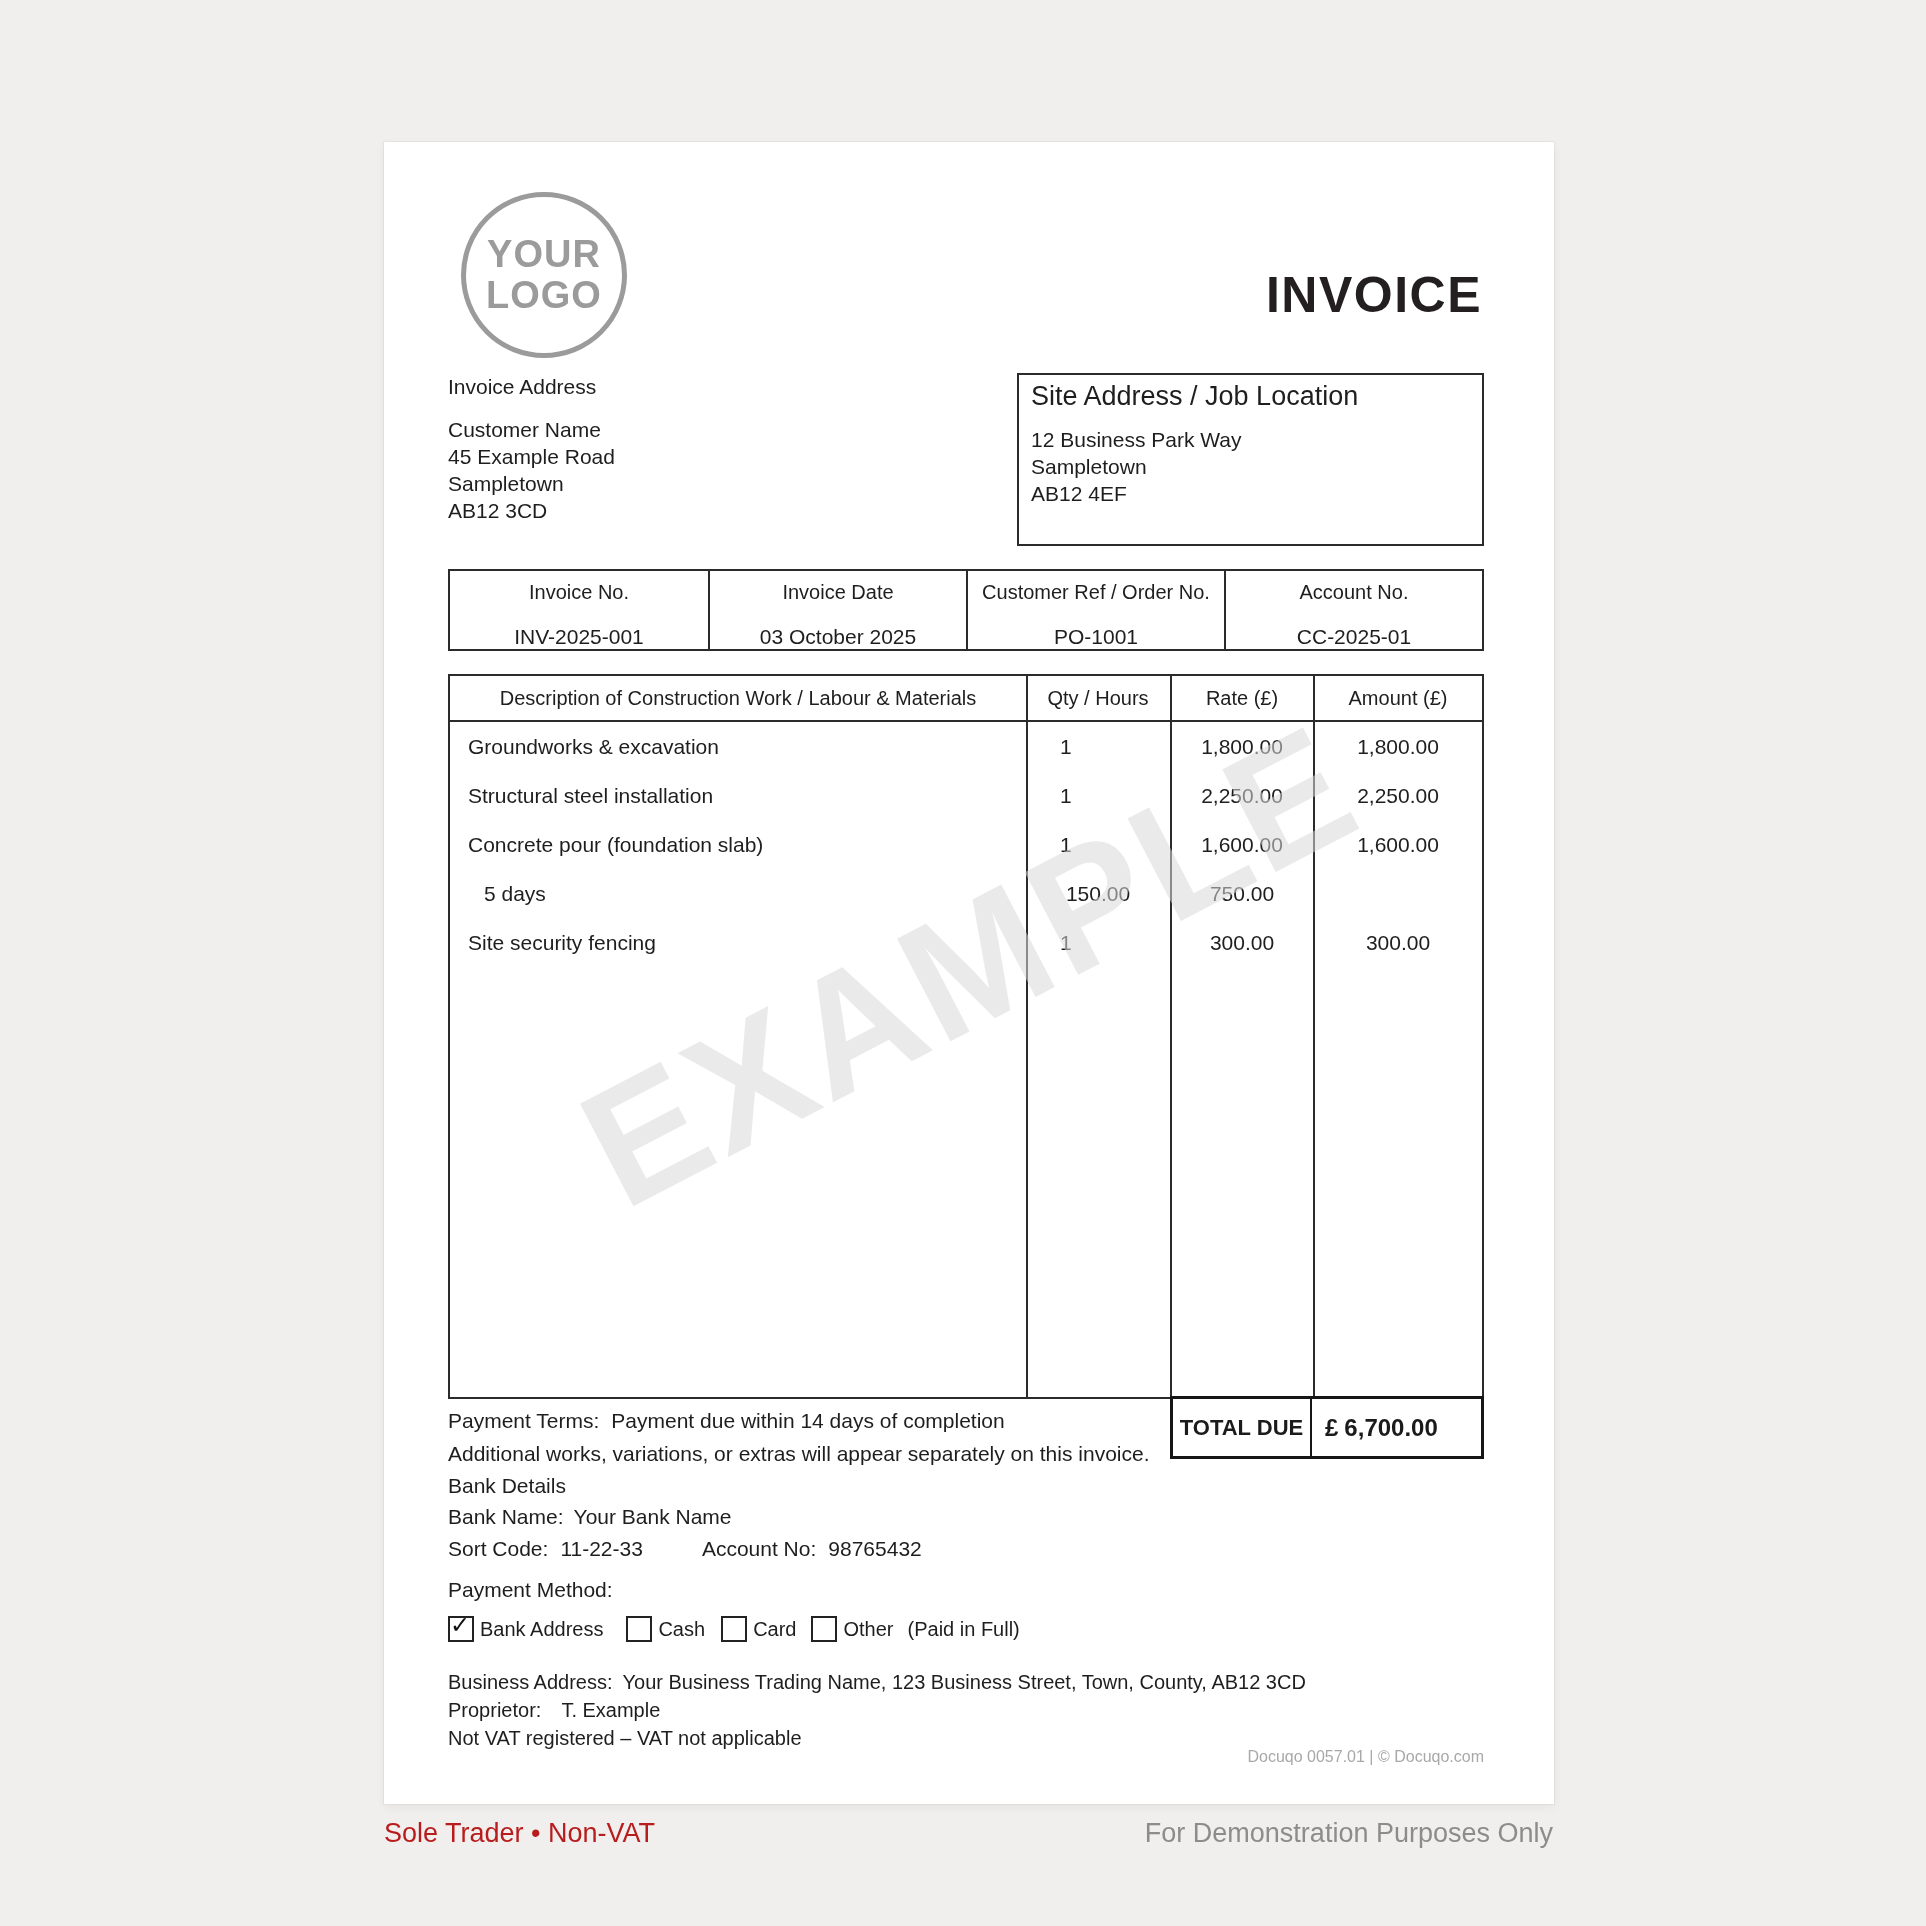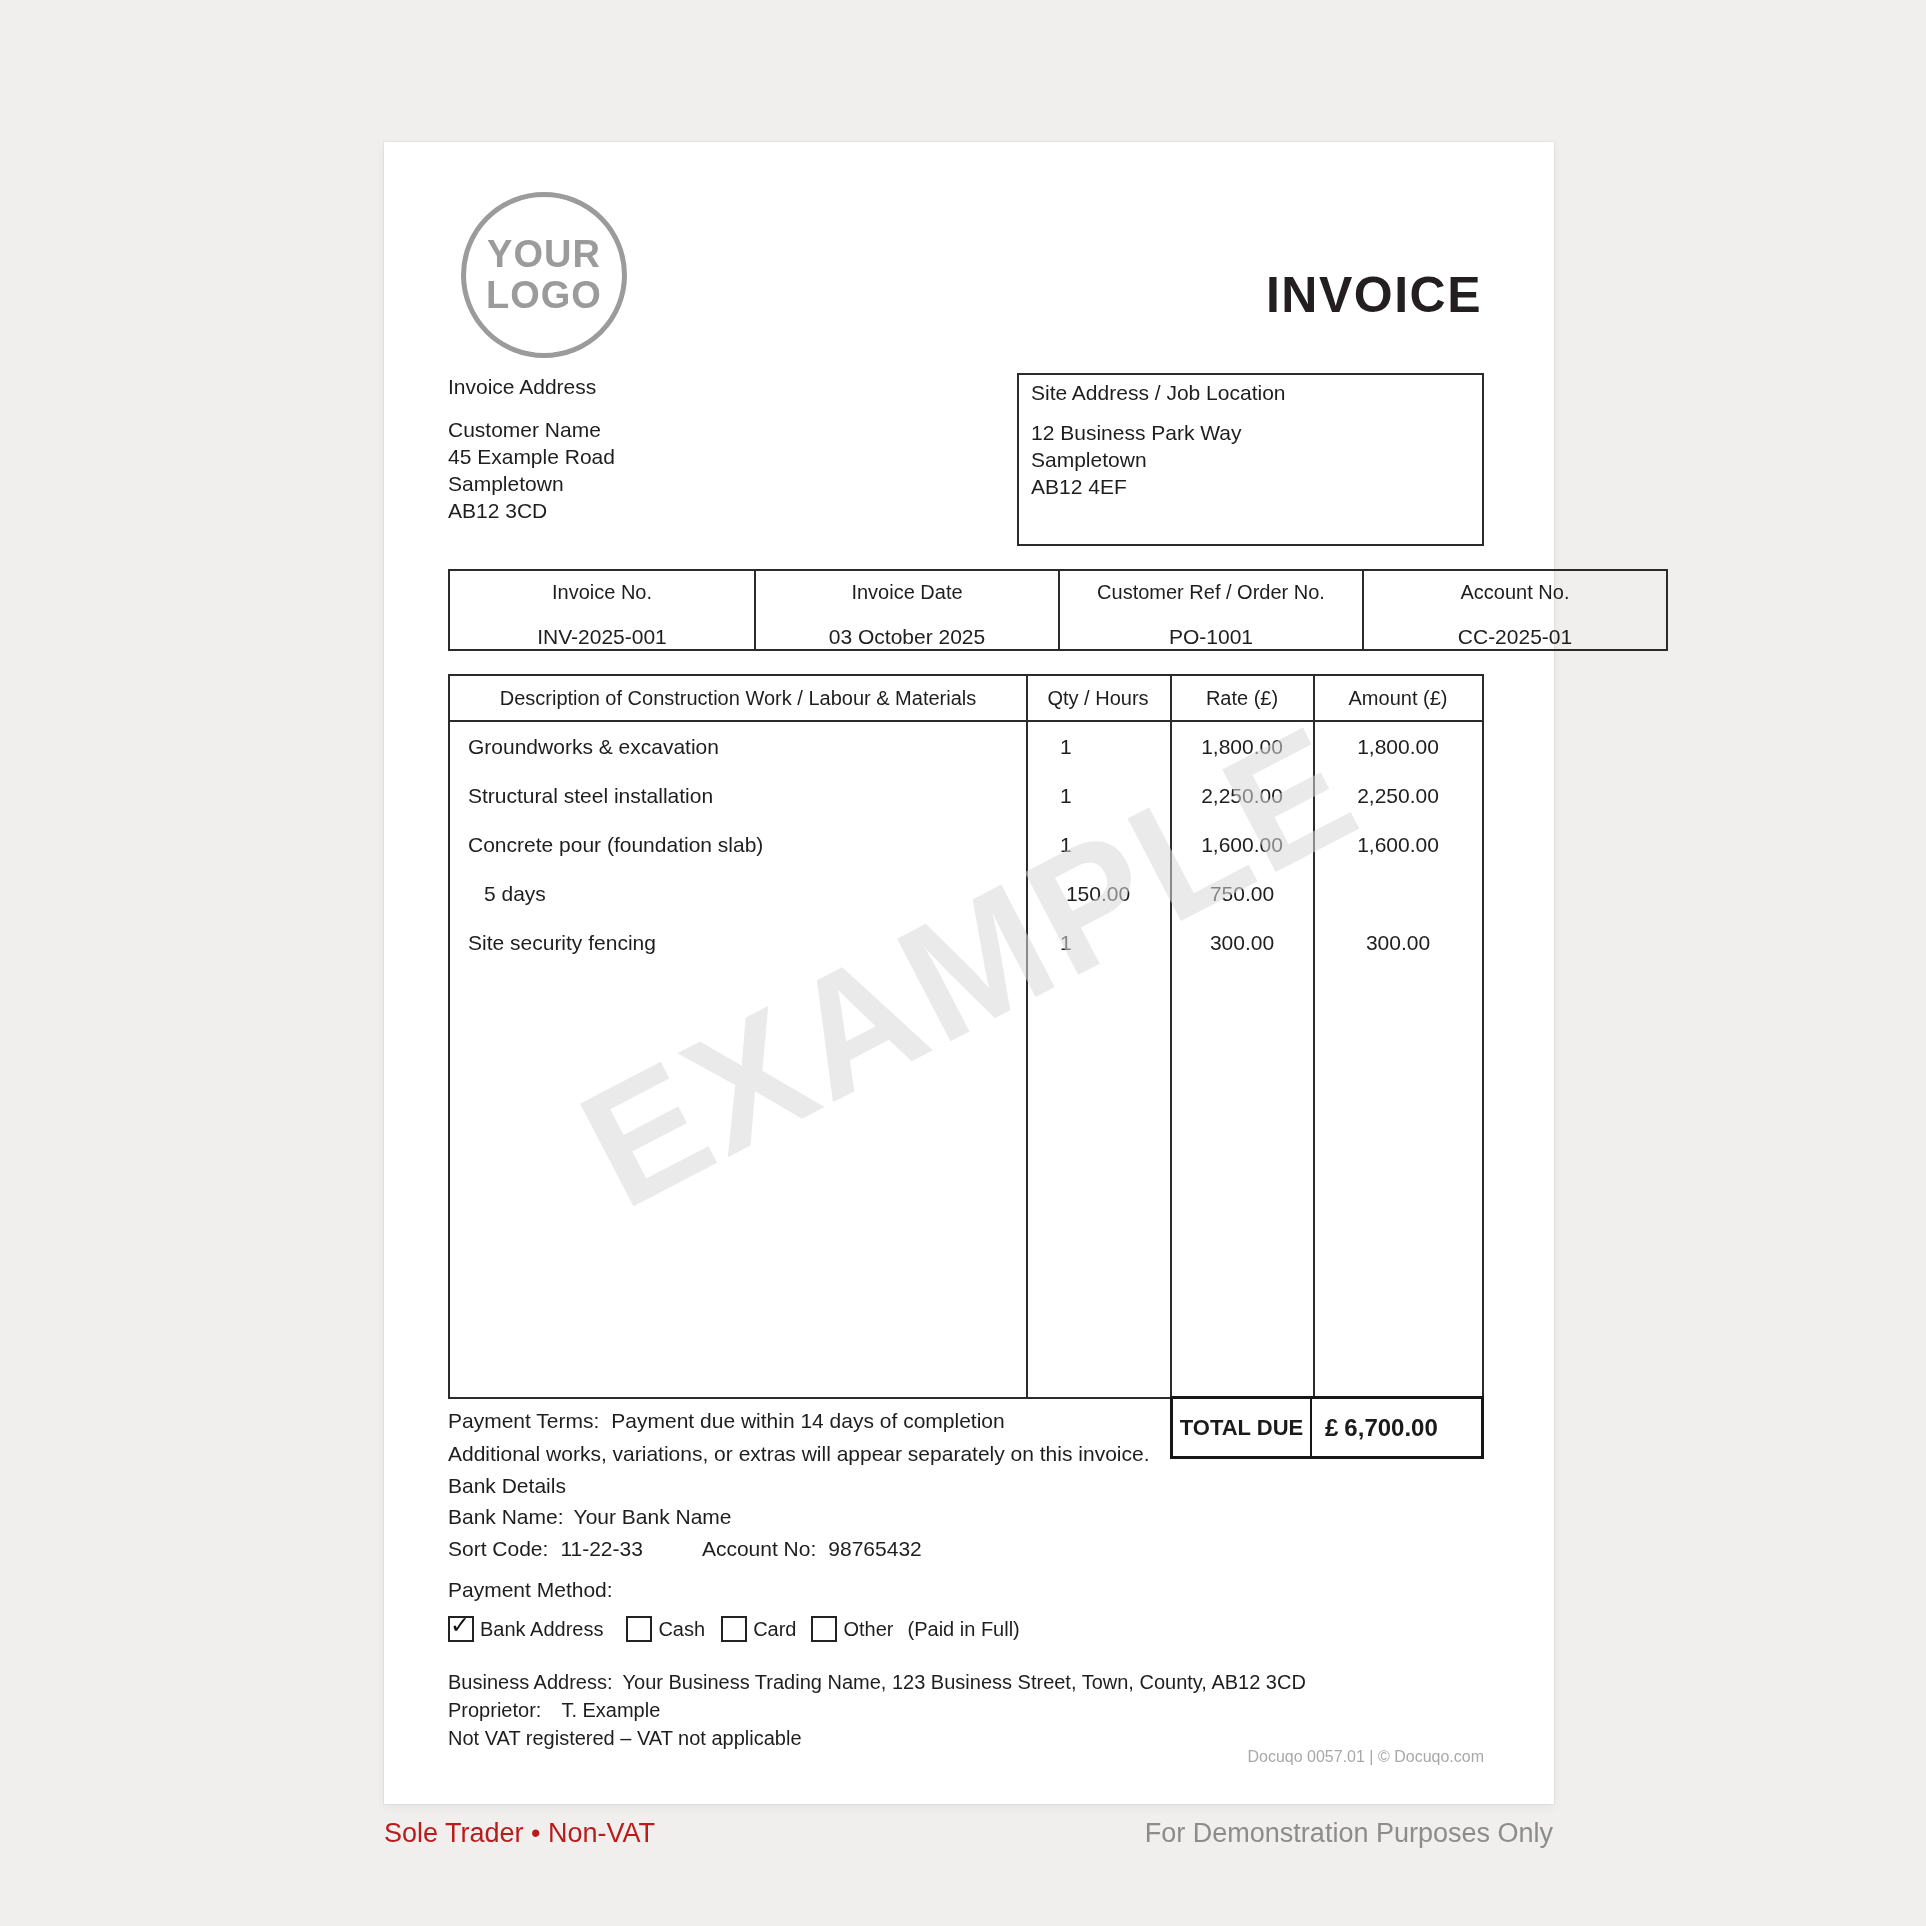--- a/index.html
+++ b/index.html
@@ -28,25 +28,25 @@
     position:absolute; right:72px; top:128px;
     font-size:50px; font-weight:bold; letter-spacing:1.5px; color:#231f20; line-height:1;
   }
   
   .inv-addr-label { position:absolute; left:64px; top:233px; font-size:21px; }
   .inv-addr { position:absolute; left:64px; top:274px; font-size:21px; line-height:27px; }
   .site-box {
     position:absolute; left:633px; top:231px; width:467px; height:173px;
     border:2px solid #2b2b2b; padding:6px 12px;
   }
-  .site-box .box-label { font-size:21px; margin-bottom:14px; }
+  .site-box .box-label { font-size:27px; margin-bottom:14px; }
   .site-box .site-lines { font-size:21px; line-height:27px; }
   
   .meta-table {
-    position:absolute; left:64px; top:427px; width:1220px; height:82px;
+    position:absolute; left:64px; top:427px; width:1036px; height:82px;
     border:2px solid #2b2b2b; display:grid; grid-template-columns:1fr 1fr 1fr 1fr;
   }
   .meta-cell { display:flex; flex-direction:column; align-items:center; padding-top:9px; }
   .meta-cell + .meta-cell { border-left:2px solid #2b2b2b; }
   .meta-label { font-size:20px; line-height:24px; }
   .meta-value { font-size:21px; line-height:24px; margin-top:21px; }
   
   .items-table {
     position:absolute; left:64px; top:532px; width:1036px; height:725px;
     border:2px solid #2b2b2b;

